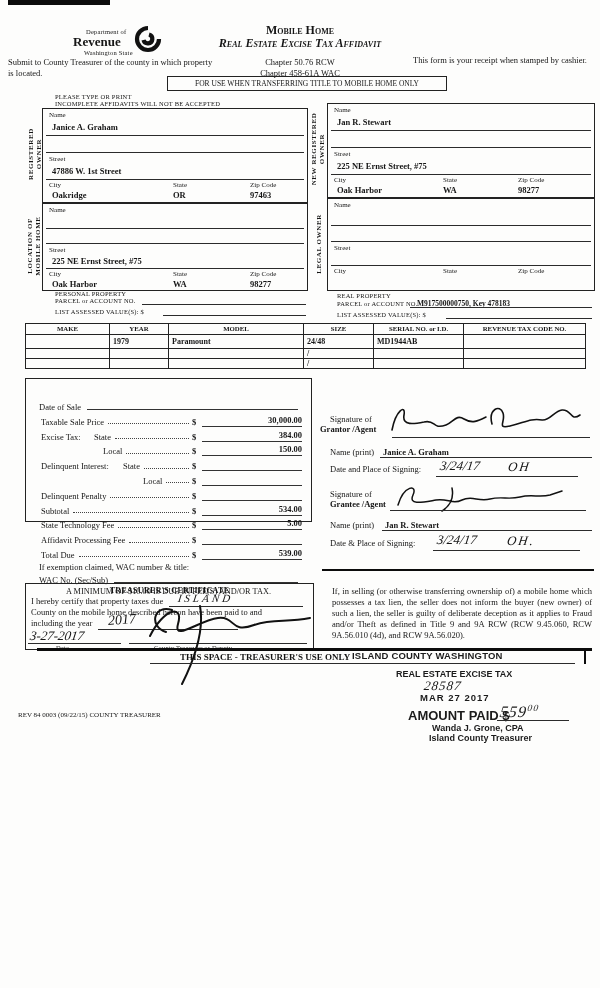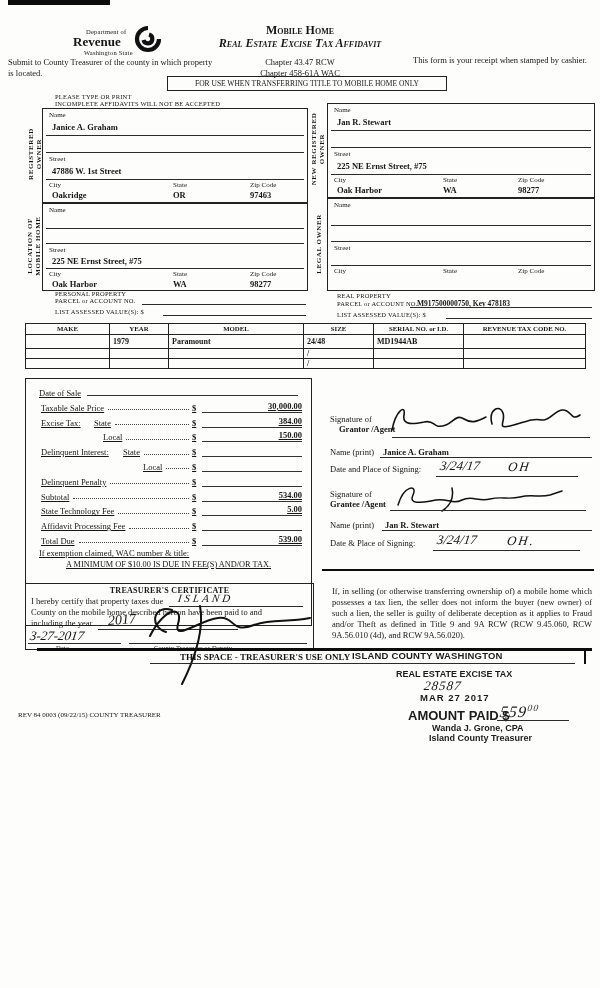--- a/index.html
+++ b/index.html
@@ -19,21 +19,21 @@
   .obox .flabel{position:absolute;font-size:7px;}
   .obox .val{position:absolute;}
   .vwrap{position:absolute;display:flex;flex-direction:column;align-items:center;justify-content:center;
          transform:rotate(-90deg);font-size:7px;font-weight:bold;letter-spacing:.6px;white-space:nowrap;line-height:8.5px;}
   
   table.veh{border-collapse:collapse;table-layout:fixed;width:560px;}
   table.veh th,table.veh td{border:1.2px solid #222;padding:0 3px;overflow:hidden;}
   table.veh th{font-size:6.8px;text-align:center;line-height:7.5px;padding:1px 2px;}
   table.veh td{font-size:8px;font-weight:bold;}
   
-  .fees{position:absolute;left:25px;top:378px;width:287px;height:248px;border:1.4px solid #222;box-sizing:border-box;padding-top:5px;text-decoration:underline;}
+  .fees{position:absolute;left:25px;top:378px;width:287px;height:144px;border:1.4px solid #222;box-sizing:border-box;padding-top:19px;}
   .frow{display:flex;align-items:flex-end;height:14.8px;margin:0 9px 0 15px;font-size:8.5px;}
   .fpre{display:inline-block;white-space:nowrap;}
   .fp0{width:0;}.fp1{width:53px;}.fp2{width:62px;}.fp3{width:82px;}.fp4{width:102px;}
   .flab{white-space:nowrap;}
   .dots{flex:1;border-bottom:1.2px dotted #444;margin:0 3px 2.5px 4px;height:1px;}
   .dol{width:10px;font-weight:bold;margin-bottom:0;}
   .fval{width:100px;border-bottom:1px solid #333;text-align:right;font-weight:bold;font-size:8.5px;height:11px;white-space:nowrap;}
   .solid-leader{flex:1;border-bottom:1px solid #333;margin:0 4px 2px 6px;height:1px;}
   .frow2{display:flex;align-items:flex-end;height:13px;margin:1px 9px 0 13px;font-size:8.5px;}
   .hw{font-style:italic;display:inline-block;transform:skewX(-8deg);white-space:nowrap;}
@@ -58,21 +58,21 @@
           <path d="M15 4 A 11 11 0 1 0 26 15"></path>
           <path d="M16 10.5 A 4.5 4.5 0 1 1 10.5 16"></path>
         </g>
       </svg>
   </span>
 
   <div class="abs sc bold center" style="left:150px;top:23px;width:300px;font-size:12px;">Mobile Home</div>
   <div class="abs sc bold center" style="left:120px;top:36px;width:360px;font-size:12px;font-style:italic;">Real Estate Excise Tax Affidavit</div>
 
   <div class="abs t85" style="left:8px;top:57px;width:205px;">Submit to County Treasurer of the county in which property is located.</div>
-  <div class="abs t85 center" style="left:230px;top:57px;width:140px;">Chapter 43.47 RCW</div>
+  <div class="abs t85 center" style="left:230px;top:57px;width:140px;">Chapter 50.76 RCW</div>
   <div class="abs t85 center" style="left:230px;top:68px;width:140px;">Chapter 458-61A WAC</div>
   <div class="abs t85" style="left:413px;top:55px;width:180px;">This form is your receipt when stamped by cashier.</div>
 
   <div class="abs center" style="left:167px;top:76px;width:278px;height:13px;border:1.2px solid #222;font-size:7.5px;line-height:13px;">FOR USE WHEN TRANSFERRING TITLE TO MOBILE HOME ONLY</div>
 
   <div class="abs tiny" style="left:55px;top:93px;">PLEASE TYPE OR PRINT</div>
   <div class="abs tiny" style="left:55px;top:100px;">INCOMPLETE AFFIDAVITS WILL NOT BE ACCEPTED</div>
 
   <div class="vwrap" style="left:-12px;top:141px;width:93px;height:26px;">
     <span>REGISTERED</span>
@@ -277,26 +277,30 @@
     <div class="frow">
         <span class="fpre fp0"></span>
         <span class="flab">Total Due</span>
         <span class="dots"></span>
         <span class="dol">$</span>
         <span class="fval">539.00</span>
       </div>
     <div class="frow2" style="height:11px;">
         <span>If exemption claimed, WAC number &amp; title:</span>
       </div>
+    <div class="frow2" style="height:12px;">
+        <span>WAC No. (Sec/Sub)</span>
+        <span class="solid-leader"></span>
+      </div>
     <div class="center" style="font-size:8.3px;margin-top:2px;">A MINIMUM OF $10.00 IS DUE IN FEE(S) AND/OR TAX.</div>
   </div>
 
 
   <div class="abs t85" style="left:330px;top:414px;">Signature of</div>
-  <div class="abs t85 bold" style="left:339px;top:424px;">Grantor /Agent</div>
+  <div class="abs t85 bold" style="left:320px;top:424px;">Grantor /Agent</div>
   <span class="sig-svg" style="left:388px;top:398px;">
     <svg width="195" height="42" viewBox="0 0 195 42">
         <path d="M4 32 C8 12 18 6 16 17 C14 28 26 26 36 24 C48 21 44 32 58 27 C66 24 68 16 76 21 C84 26 90 23 98 19 M104 26 C100 11 112 6 115 15 C118 24 108 31 122 28 C136 25 142 20 154 22 C162 23 166 13 174 12 C184 11 182 24 192 17" fill="none" stroke="#111" stroke-width="1.6" stroke-linecap="round"></path>
       </svg>
   </span>
   <div class="hline" style="left:392px;top:437px;width:198px;"></div>
 
   <div class="abs t85" style="left:330px;top:447px;">Name (print)</div>
   <span class="abs val" style="left:383px;top:447px;">Janice A. Graham</span>
   <div class="hline" style="left:380px;top:457px;width:212px;"></div>

